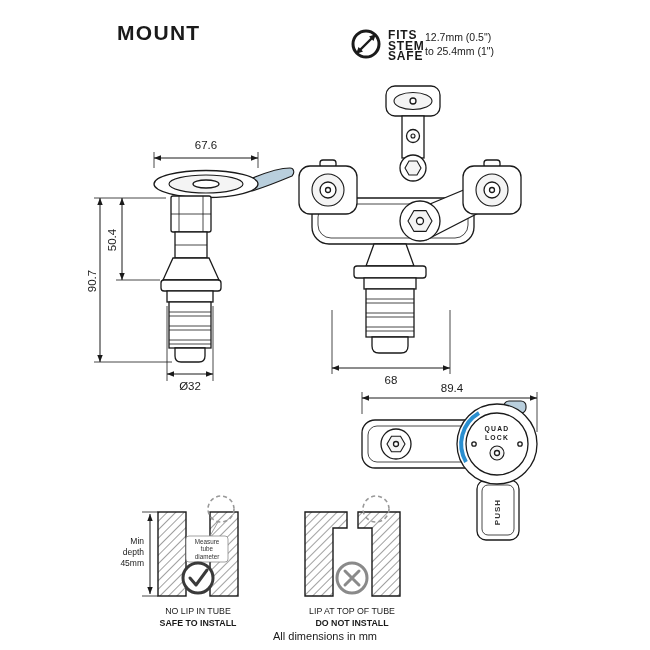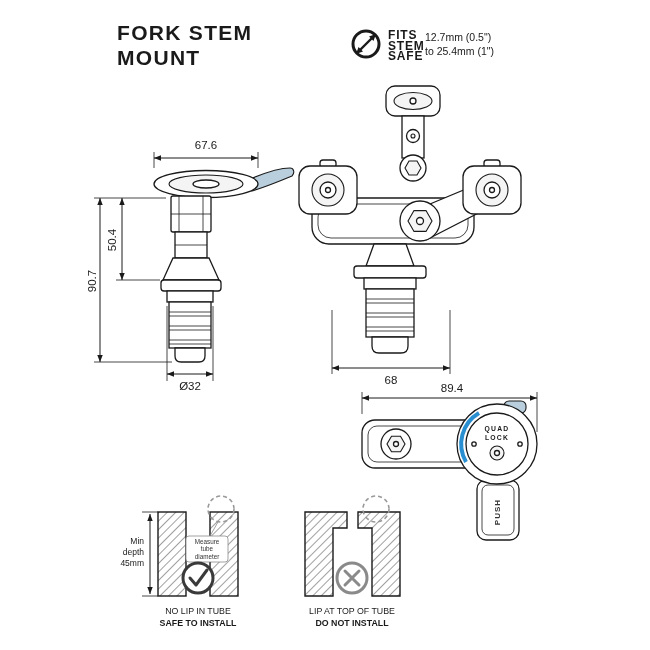--- a/index.html
+++ b/index.html
@@ -41,21 +41,20 @@
   .pushtxt  { font-size:8px; font-weight:bold; letter-spacing:1px; fill:#333; }
   .dash     { fill:none; stroke:#999999; stroke-width:1.6; stroke-dasharray:4 3; }
   .grayln   { stroke:#8a8a8a; stroke-width:0.8; fill:none; }
 </style>
 </head>
 <body>
 
 <div class="page">
 
   <div class="title">
-    <div>FORK STEM</div>
     <div>MOUNT</div>
   </div>
 
   <div class="fits-labels">
     <div>FITS</div>
     <div>STEM</div>
     <div>SAFE</div>
   </div>
 
   <div class="fits-range">
@@ -270,14 +269,15 @@
       <circle class="dash" cx="376" cy="509" r="13"></circle>
       <g>
         <circle cx="352" cy="578" r="15" fill="#fff" stroke="#8a8a8a" stroke-width="3"></circle>
         <path d="M345,571 L359,585 M359,571 L345,585" fill="none" stroke="#8a8a8a" stroke-width="3" stroke-linecap="round"></path>
       </g>
       <text class="cap" x="352" y="614" text-anchor="middle">LIP AT TOP OF TUBE</text>
       <text class="capb" x="352" y="626" text-anchor="middle">DO NOT INSTALL</text>
     </g>
   </svg>
 
+  <div class="footer">All dimensions in mm</div>
 
 </div>
 
 </body></html>

